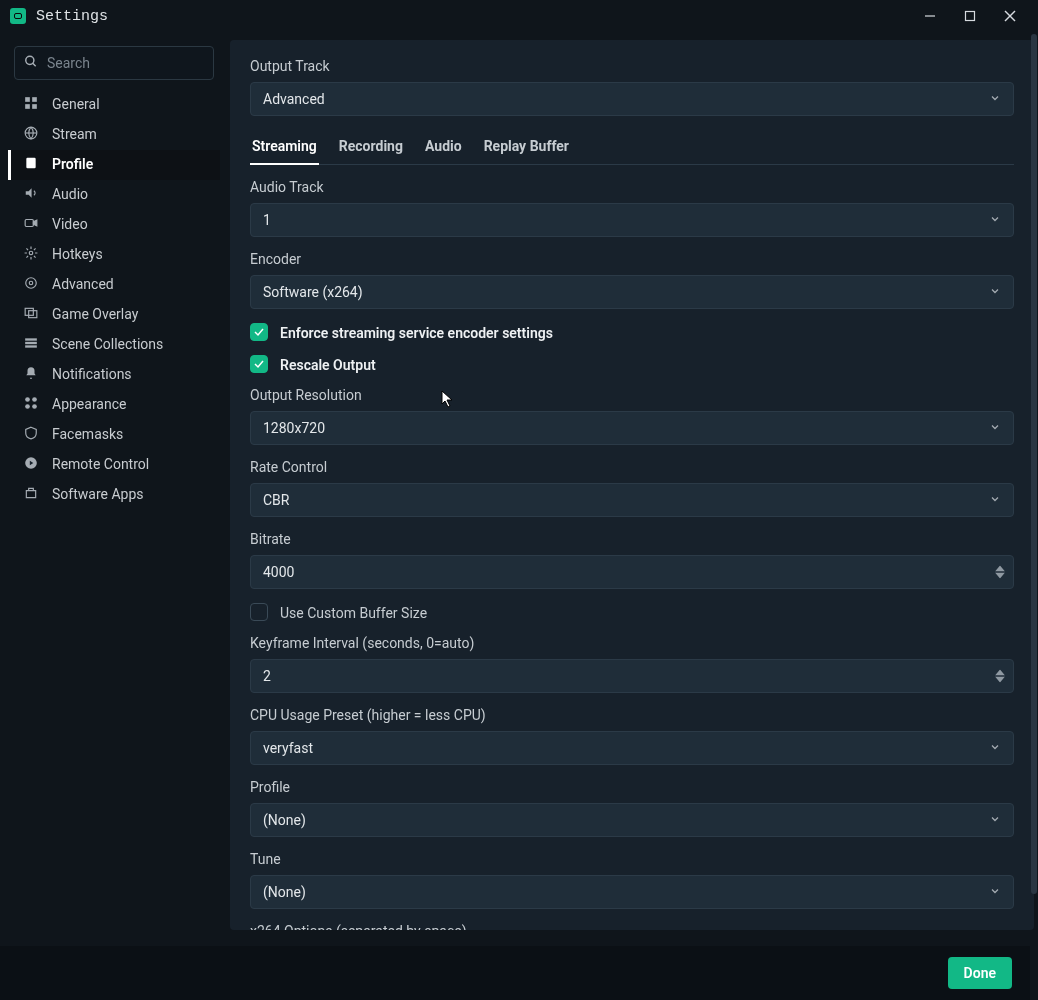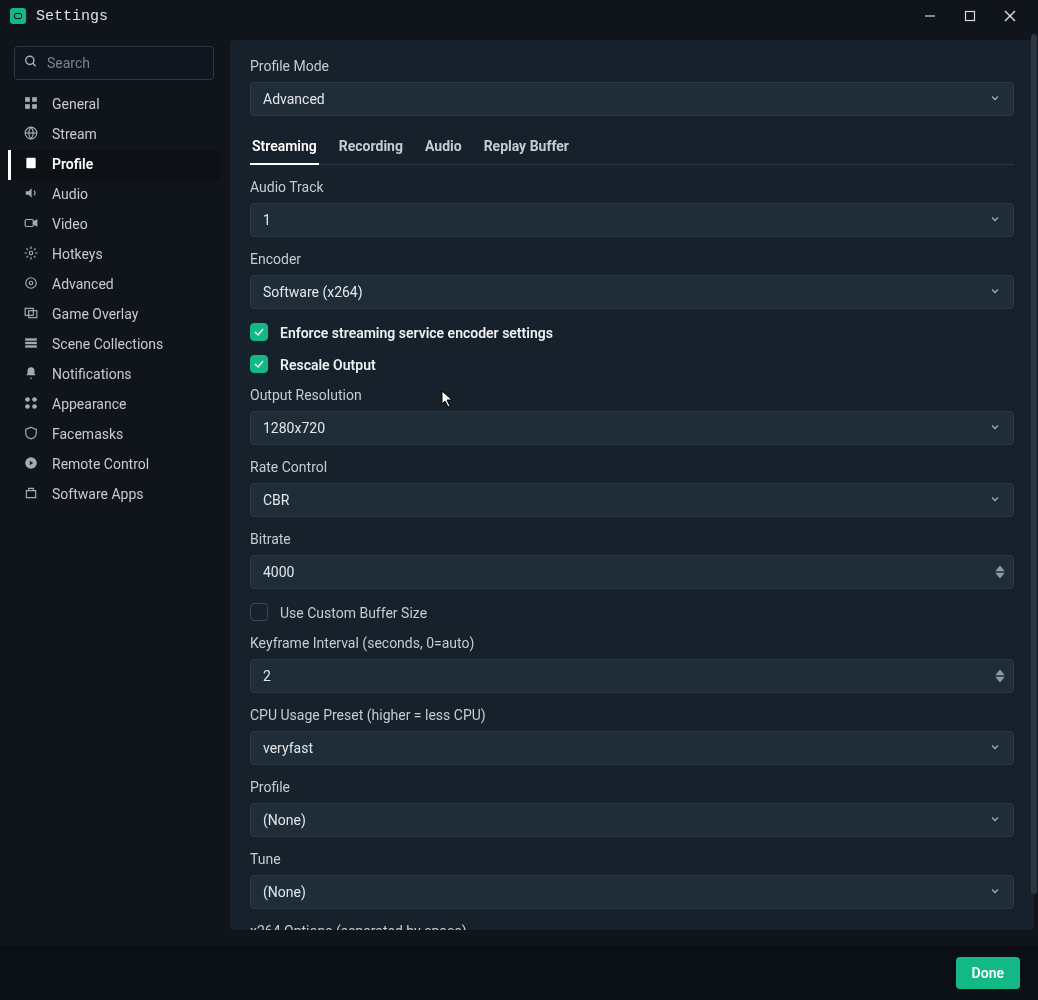--- a/index.html
+++ b/index.html
@@ -36,21 +36,21 @@
   .tabs { display:flex; gap: 18px; border-bottom:1px solid #2b3a47; margin-top: 16px; margin-bottom: 14px; }
   .tab { padding: 6px 2px 10px 2px; font-size:14px; color:#c6ccd1; cursor:pointer; position:relative;font-weight:bold; }
   .tab.active { color:#fff; font-weight:600; }
   .tab.active::after { content:""; position:absolute; left:0; right:0; bottom:-1px; height:2px; background:#fff; }
   .checkbox-row { display:flex; align-items:flex-end; gap:12px; margin-bottom: 14px; }
   .checkbox { width:18px; height:18px; border-radius:4px; border:1.5px solid #3a4a57; display:flex; align-items:center; justify-content:center; cursor:pointer; flex-shrink:0; }
   .checkbox.checked { background:#12b886; border-color:#12b886; }
   .checkbox.checked svg { color:#fff; }
   .checkbox-label { font-size:14px; color:#eef1f3; font-weight:600; }
   .checkbox-label.normal { font-weight:400; color:#c6ccd1; }
-  .footer { position:absolute; bottom:0; left:0; right:0; height:54px; background:#0b1015; display:flex; align-items:center; justify-content:flex-end; padding-right:18px; }
+  .footer { position:absolute; bottom:0; left:0; right:8px; height:54px; background:#0b1015; display:flex; align-items:center; justify-content:flex-end; padding-right:18px; }
   .done-btn { background:#12b886; color:#fff; font-weight:600; font-size:14px; border:none; border-radius:4px; padding: 8px 16px; cursor:pointer; }
   .cursor { position:absolute; left:441px; top:390px; pointer-events:none; }
   .cursor svg { width:14px; height:18px; }
   .scrollbar-track { position:absolute; right:0; top:34px; bottom:56px; width:8px; background:transparent; }
   .scrollbar-thumb { position:absolute; right:1px; top:0; width:6px; height:860px; background:#2a3642; border-radius:3px; }
 </style>
 </head>
 <body>
 
 <div class="titlebar">
@@ -218,21 +218,21 @@
               <path d="M4 8h16v12H4zM8 8V4h8v4"></path>
             </svg>
           </span>
         <span class="label">Software Apps</span>
       </div>
     </div>
   </div>
 
   <div class="main">
     <div class="field-group">
-      <div class="field-label">Profile Mode</div>
+      <div class="field-label">Output Track</div>
       <div class="select">
         <span>Advanced</span>
         <span class="chev"><svg width="12" height="12" viewBox="0 0 24 24" fill="none" stroke="currentColor" stroke-width="2.5">
               <polyline points="6,9 12,15 18,9"></polyline>
             </svg></span>
       </div>
     </div>
 
     <div class="tabs">
       <div class="tab active"><span>Streaming</span></div>

